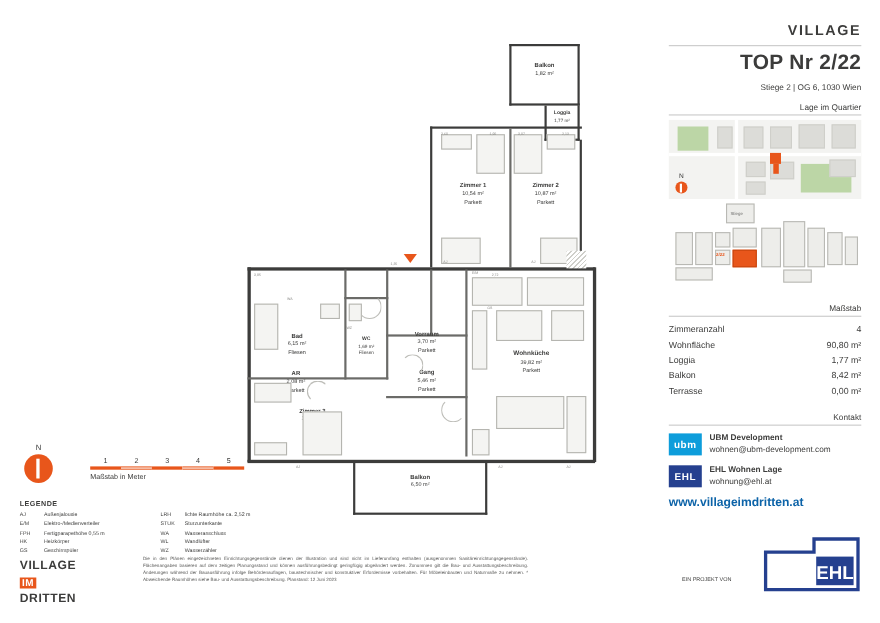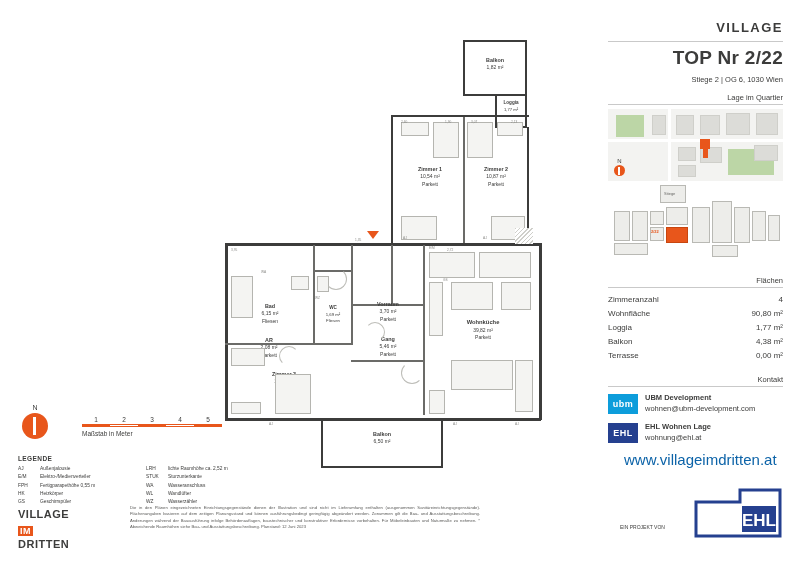--- a/index.html
+++ b/index.html
@@ -105,23 +105,22 @@
   .contact .logo {
     width: 30px; height: 20px; flex: 0 0 30px;
     display: flex; align-items: center; justify-content: center;
     font-size: 9px; font-weight: bold; color: #ffffff;
     background: #25408f; letter-spacing: 0.5px;
   }
   .contact .logo.ubm { background: #0d9ddb; }
   .contact .txt { font-size: 7.5px; line-height: 1.45; }
   .contact .txt b { font-weight: bold; }
   .website {
-    font-size: 15px; font-weight: normal; color: #0c63a8;
+    font-size: 11px; font-weight: bold; color: #0c63a8;
     margin-top: 2px;
-    margin-left: 16px;
   }
 
   
   .scale-wrap { position: absolute; left: 18px; top: 404px; width: 230px; }
   .scale-n {
     position: absolute; left: 0; top: 0; font-size: 7px; text-align: center; width: 34px;
   }
   .scale-n .circle {
     width: 26px; height: 26px; border-radius: 50%; background: #e8561b;
     margin: 2px auto 0 auto; position: relative;
@@ -443,37 +442,37 @@
       <div class="lbl" style="left:43px;top:48px;color:#e8561b;font-weight:bold;">2/22</div>
       <div class="u" style="left:84px;top:26px;width:18px;height:36px;"></div>
       <div class="u" style="left:104px;top:20px;width:20px;height:42px;"></div>
       <div class="u" style="left:126px;top:26px;width:16px;height:36px;"></div>
       <div class="u" style="left:144px;top:30px;width:14px;height:30px;"></div>
       <div class="u" style="left:160px;top:34px;width:12px;height:26px;"></div>
       <div class="u" style="left:6px;top:62px;width:34px;height:12px;"></div>
       <div class="u" style="left:104px;top:64px;width:26px;height:12px;"></div>
     </div>
 
-    <div class="flaechen-head">Flächen</div>
+    <div class="flaechen-head">Maßstab</div>
     <div>
       <div class="frow">
         <span>Zimmeranzahl</span>
         <span>4</span>
       </div>
       <div class="frow">
         <span>Wohnfläche</span>
         <span>90,80 m²</span>
       </div>
       <div class="frow">
         <span>Loggia</span>
         <span>1,77 m²</span>
       </div>
       <div class="frow">
         <span>Balkon</span>
-        <span>4,38 m²</span>
+        <span>8,42 m²</span>
       </div>
       <div class="frow">
         <span>Terrasse</span>
         <span>0,00 m²</span>
       </div>
     </div>
 
     <div class="kontakt-head">Kontakt</div>
 
     <div class="contact">

